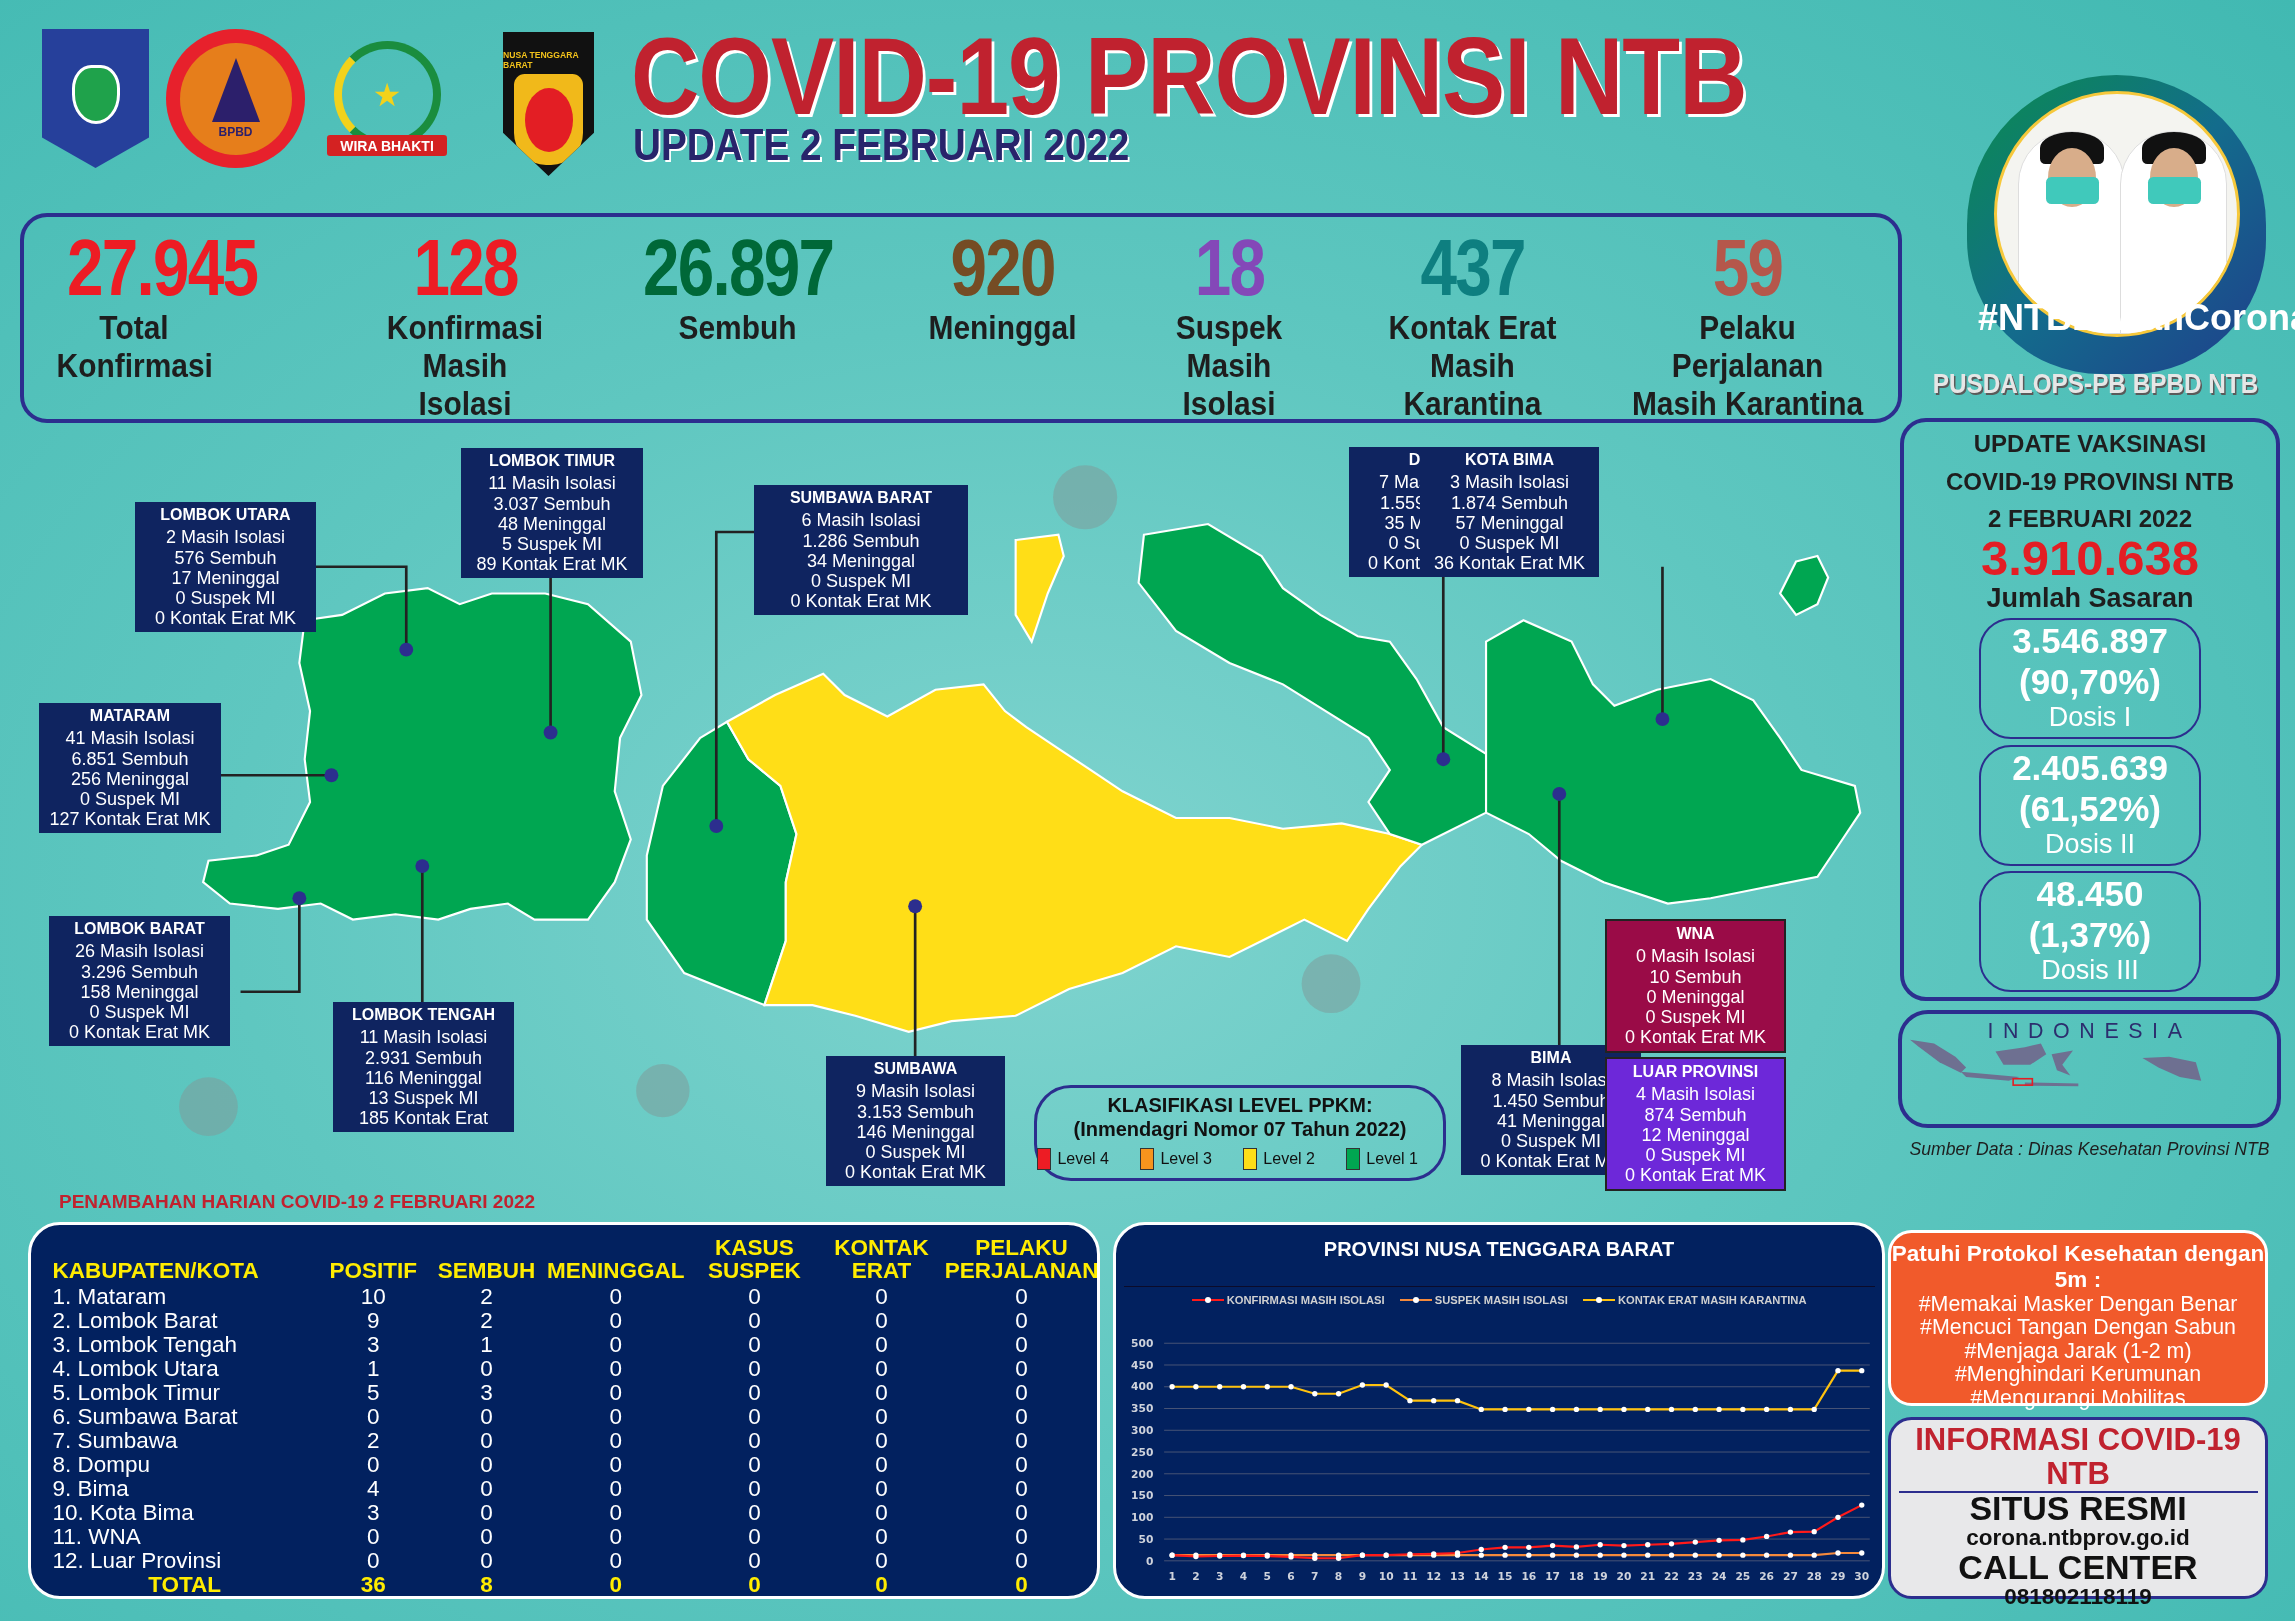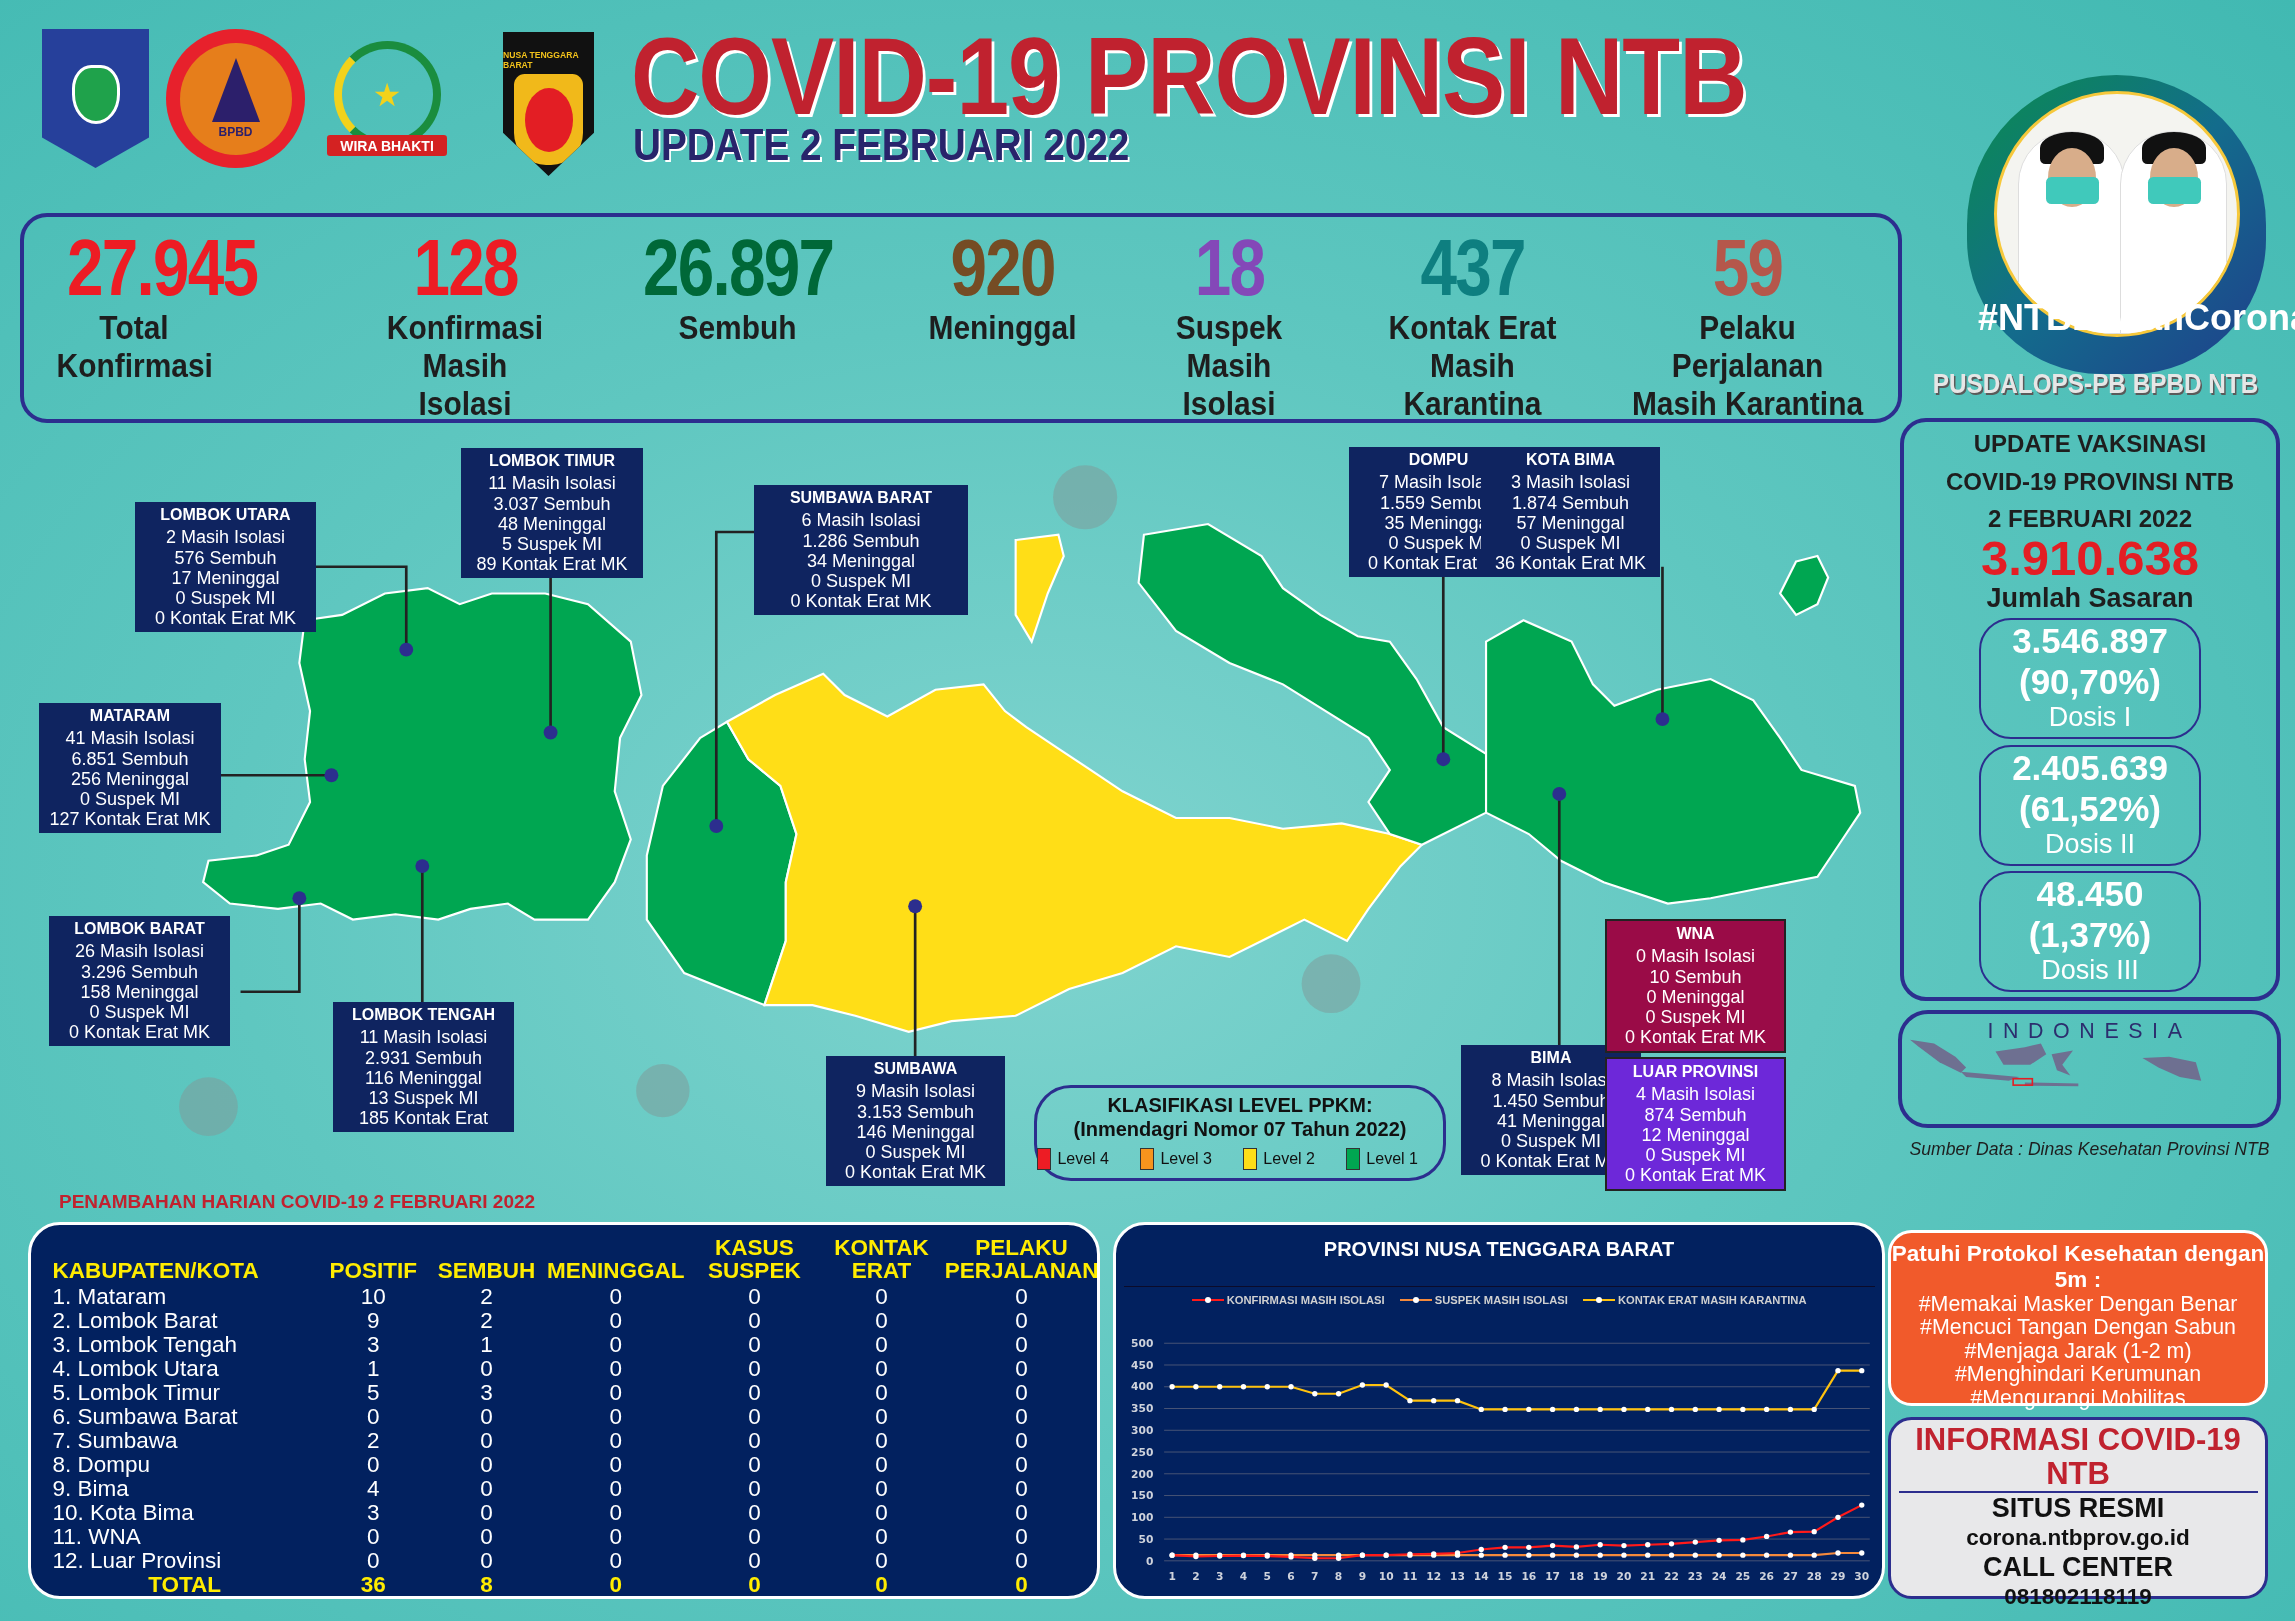--- a/index.html
+++ b/index.html
@@ -59,21 +59,21 @@
   
   .indo { left: 1898px; top: 1010px; width: 383px; height: 118px; border: 4.3px solid #2c2e8e; border-radius: 30px; }
   .indo .lbl { position: absolute; top: 5.3px; width: 100%; text-align: center; font-size: 21.4px; letter-spacing: 9.6px; color: #2c2e6e; }
   .source { left: 1898px; top: 1139px; width: 383px; text-align: center; font-style: italic; font-size: 17.6px; color: #1e1e1e; }
   .protocol-box { left: 1888px; top: 1230px; width: 380px; height: 176px; background: #f15a2b; border: 3.2px solid #fff; border-radius: 23.5px; text-align: center; color: #fff; padding-top: 7.5px; }
   .protocol-box .h { font-weight: bold; font-size: 22.5px; line-height: 26px; }
   .protocol-box .i { font-size: 21.4px; line-height: 23.5px; }
 
   .info-box { left: 1888px; top: 1417px; width: 380px; height: 182px; background: #e8e8ea; border: 3.7px solid #2c2e8e; border-radius: 23.5px; text-align: center; padding-top: 3.2px; }
   .info-box .h { font-weight: bold; font-size: 31px; color: #c0222f; line-height: 34px; border-bottom: 2.1px solid #2c2e8e; margin: 0 7.5px; }
-  .info-box .s { font-weight: bold; font-size: 27px; color: #111; line-height: 31px; }
+  .info-box .s { font-weight: bold; font-size: 34px; color: #111; line-height: 31px; }
   .info-box .u { font-weight: bold; font-size: 22.5px; color: #111; line-height: 28px; }
   .district-box { position: absolute; background: #0f2460; color: #fff; text-align: center; padding: 4.3px 6.4px; line-height: 1.12; }
   .district-box .n { font-weight: bold; font-size: 16px; margin-bottom: 3.2px; }
   .district-box .r { font-size: 18px; }
   .district-box.wna { background: #9a0b47; border: 2.1px solid #222; }
   .district-box.luar { background: #6d28d9; border: 2.1px solid #222; }
 
   .legend-ppkm { left: 1034px; top: 1085px; width: 412px; height: 96px; border: 3.2px solid #2c2e8e; border-radius: 37px; text-align: center; padding-top: 6.4px; }
   .legend-ppkm .h { font-weight: bold; font-size: 20px; line-height: 23.5px; color: #111; }
   .legend-ppkm .row { display: flex; gap: 31px; margin-top: 6.4px; }
@@ -316,21 +316,21 @@
     <div class="r">0 Kontak Erat MK</div>
 </div>
 <div class="district-box" style="left:1349px;top:447px;width:179px;">
   <div class="n">DOMPU</div>
   <div class="r">7 Masih Isolasi</div>
     <div class="r">1.559 Sembuh</div>
     <div class="r">35 Meninggal</div>
     <div class="r">0 Suspek MI</div>
     <div class="r">0 Kontak Erat MK</div>
 </div>
-<div class="district-box" style="left:1481px;top:447px;width:179px;">
+<div class="district-box" style="left:1420px;top:447px;width:179px;">
   <div class="n">KOTA BIMA</div>
   <div class="r">3 Masih Isolasi</div>
     <div class="r">1.874 Sembuh</div>
     <div class="r">57 Meninggal</div>
     <div class="r">0 Suspek MI</div>
     <div class="r">36 Kontak Erat MK</div>
 </div>
 <div class="district-box" style="left:1461px;top:1045px;width:180px;">
   <div class="n">BIMA</div>
   <div class="r">8 Masih Isolasi</div>

